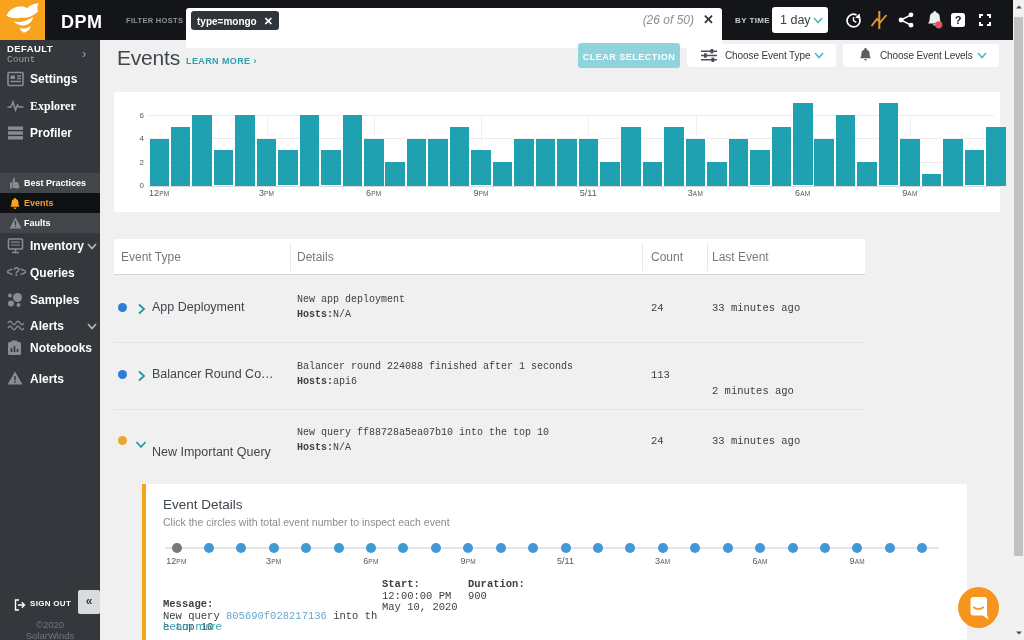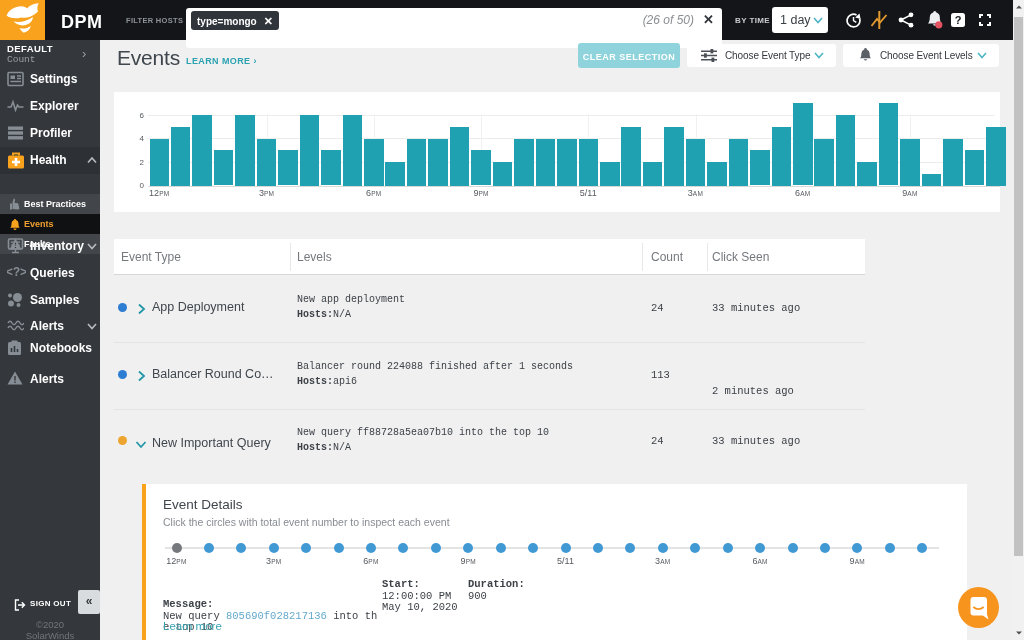--- a/index.html
+++ b/index.html
@@ -20,21 +20,21 @@
 
 
 #sidebar { position:absolute; left:0; top:40px; width:100px; height:600px; background:#34383c; }
 #defaultlbl { position:absolute; left:7px; top:3px; color:#fff; font-size:9.5px; font-weight:bold; letter-spacing:.4px; }
 #demolbl { position:absolute; left:7px; top:14px; color:#9aa0a5; font-size:9.5px; font-family:"Liberation Mono",monospace; }
 #defchev { position:absolute; left:82px; top:6px; color:#9aa0a5; font-size:13px; }
 .mitem { position:absolute; left:0; width:100px; height:27px; }
 .mitem .txt { position:absolute; left:30px; top:6px; color:#fff; font-size:12px; font-weight:bold; }
 .mitem svg { position:absolute; left:7px; top:5px; }
 .mchev { position:absolute; left:87px !important; top:10px !important; }
-.sub { position:absolute; left:0; width:100px; height:20.5px;margin-top:21px; }
+.sub { position:absolute; left:0; width:100px; height:20.5px; }
 .sub .txt { position:absolute; left:24px; top:5px; color:#fff; font-size:9px; font-weight:bold; }
 .sub svg { position:absolute; left:9px; top:4px; }
 #signout { position:absolute; left:14px; top:557px; width:86px; height:14px; }
 #signout .txt { position:absolute; left:16px; top:2px; color:#fff; font-size:8px; font-weight:bold; letter-spacing:.3px; white-space:nowrap; }
 #collapse { position:absolute; left:78px; top:550px; width:22px; height:24px; background:#d9dcde; border-radius:2px; color:#34383c; font-size:12px; font-weight:bold; text-align:center; padding-top:4px; }
 #copyright { position:absolute; left:0; top:579px; width:100px; text-align:center; color:#70767c; font-size:9.5px; line-height:11px; }
 
 
 #heading { position:absolute; left:117px; top:46px; font-size:21px; color:#3f464d; letter-spacing:-.2px; }
 #learnmore { position:absolute; left:186px; top:56px; font-size:9px; font-weight:bold; color:#2ba2b1; letter-spacing:.4px; }
@@ -147,44 +147,33 @@
   <div id="demolbl">Count</div>
   <div id="defchev">›</div>
   <div class="mitem" style="top:25.5px;">
       <svg width="17" height="16" viewBox="0 0 17 16">
         <rect x="1" y="1.5" width="15" height="13" rx="1" fill="none" stroke="#868d94" stroke-width="1.6"></rect>
         <rect x="3.5" y="4.5" width="4.5" height="3.5" fill="#868d94"></rect>
         <path d="M10,5 L14,5 M10,7.5 L14,7.5 M3.5,10.5 L14,10.5" stroke="#868d94" stroke-width="1.3"></path>
       </svg>
       <div class="txt">Settings</div>
     </div>
-  <div class="mitem" style="top:52.5px;">
+  <div class="mitem" style="top:52.5px;font-family:Liberation Serif, serif;">
       <svg width="17" height="16" viewBox="0 0 17 16">
         <path d="M0.5,9 L4,9 L6,4 L8.5,12 L10.5,7 L12,9 L16.5,9" stroke="#868d94" stroke-width="1.6" fill="none"></path>
       </svg>
       <div class="txt">Explorer</div>
     </div>
   <div class="mitem" style="top:79.5px;">
       <svg width="17" height="16" viewBox="0 0 17 16">
         <rect x="1" y="1.5" width="15" height="3.4" fill="#868d94"></rect>
         <rect x="1" y="6.3" width="15" height="3.4" fill="#868d94"></rect>
         <rect x="1" y="11.1" width="15" height="3.4" fill="#868d94"></rect>
       </svg>
       <div class="txt">Profiler</div>
-    </div>
-  <div class="mitem" style="top:106.5px;background:#2d3135;">
-      <svg width="18" height="17" viewBox="0 0 18 17">
-        <rect x="1" y="3.5" width="16" height="13" rx="1.5" fill="#f9a21e"></rect>
-        <path d="M6,3.5 L6,1.5 L12,1.5 L12,3.5" stroke="#f9a21e" stroke-width="2" fill="none"></path>
-        <path d="M9,6 L9,14 M5,10 L13,10" stroke="#fff" stroke-width="2.6"></path>
-      </svg>
-      <div class="txt">Health</div>
-      <svg class="mchev" width="10" height="7" viewBox="0 0 10 7">
-        <path d="M1,5.5 L5,1 L9,5.5" stroke="#b8bcc0" stroke-width="1.6" fill="none"></path>
-      </svg>
     </div>
   <div class="sub" style="top:132.5px;background:#42464a">
       <svg width="12" height="12" viewBox="0 0 12 12">
         <path d="M1,5.5 h2 v6 h-2 Z M3.5,11 l5.5,0.5 c1,0 1.5,-0.6 1.3,-1.4 l-1,-4 c-.2,-.8 -.8,-1.1 -1.6,-1.1 l-2.2,0 l.5,-2.8 c.15,-.9 -.4,-1.6 -1.2,-1.6 l-1.3,3.5 Z" fill="#868d94"></path>
       </svg>
       <div class="txt" style="color:#fff">Best Practices</div>
     </div>
   <div class="sub" style="top:152.5px;background:#0f1113">
       <svg width="12" height="13" viewBox="0 0 12 13">
         <path d="M4.9,2 a1.1,1.1 0 0 1 2.2,0 a3.6,3.6 0 0 1 2.4,3.4 c0,2.6 .6,3.7 1.3,4.4 l-9.6,0 c.7,-.7 1.3,-1.8 1.3,-4.4 a3.6,3.6 0 0 1 2.4,-3.4 Z" fill="#f9a21e"></path>
@@ -346,23 +335,23 @@
 <div class="xlab" style="left:343.8px">6<i>PM</i></div>
 <div class="xlab" style="left:451.1px">9<i>PM</i></div>
 <div class="xlab" style="left:558.3px">5/11</div>
 <div class="xlab" style="left:665.5px">3<i>AM</i></div>
 <div class="xlab" style="left:772.8px">6<i>AM</i></div>
 <div class="xlab" style="left:880.0px">9<i>AM</i></div>
 <div style="position:absolute;left:148px;top:185.5px;width:852px;height:1px;background:#d9d9d9"></div>
 
 <div id="thead">
   <div class="col" style="left:7px">Event Type</div>
-  <div class="col" style="left:183px">Levels</div>
+  <div class="col" style="left:183px">Details</div>
   <div class="col" style="left:537px">Count</div>
-  <div class="col" style="left:598px">Click Seen</div>
+  <div class="col" style="left:598px">Last Event</div>
   <div class="vsep" style="left:176px"></div>
   <div class="vsep" style="left:528px"></div>
   <div class="vsep" style="left:593px"></div>
 </div>
 <div class="dot" style="left:118px;top:303px;background:#2d7dd2"></div>
 <div class="rchev" style="left:137px;top:301px"><svg width="9" height="12" viewBox="0 0 9 12">
       <path d="M2,1.5 L7,6 L2,10.5" stroke="#2196a5" stroke-width="1.8" fill="none"></path>
     </svg></div>
 <div class="rname" style="left:152px;top:300px">App Deployment</div>
 <div class="dline mono" style="top:294px">New app deployment</div>
@@ -375,21 +364,21 @@
     </svg></div>
 <div class="rname" style="left:152px;top:367px">Balancer Round Co…</div>
 <div class="dline mono" style="top:361px">Balancer round 224088 finished after 1 seconds</div>
 <div class="dline mono" style="top:376px"><b>Hosts:</b>api6</div>
 <div class="cval mono" style="top:369px">113</div>
 <div class="lval mono" style="top:385px">2 minutes ago</div>
 <div class="dot" style="left:118px;top:436px;background:#eda52f"></div>
 <div class="rchev" style="left:135px;top:435px"><svg width="12" height="9" viewBox="0 0 12 9">
       <path d="M1.5,2 L6,7 L10.5,2" stroke="#2196a5" stroke-width="1.8" fill="none"></path>
     </svg></div>
-<div class="rname" style="left:152px;top:436px">New Important Query</div>
+<div class="rname" style="left:152px;top:445px">New Important Query</div>
 <div class="dline mono" style="top:427px">New query ff88728a5ea07b10 into the top 10</div>
 <div class="dline mono" style="top:442px"><b>Hosts:</b>N/A</div>
 <div class="cval mono" style="top:435px">24</div>
 <div class="lval mono" style="top:435px">33 minutes ago</div>
 <div class="rowsep" style="top:342px"></div>
 <div class="rowsep" style="top:409px"></div>
 
 <div id="edetails">
   <div id="edtitle">Event Details</div>
   <div id="edsub">Click the circles with total event number to inspect each event</div>

